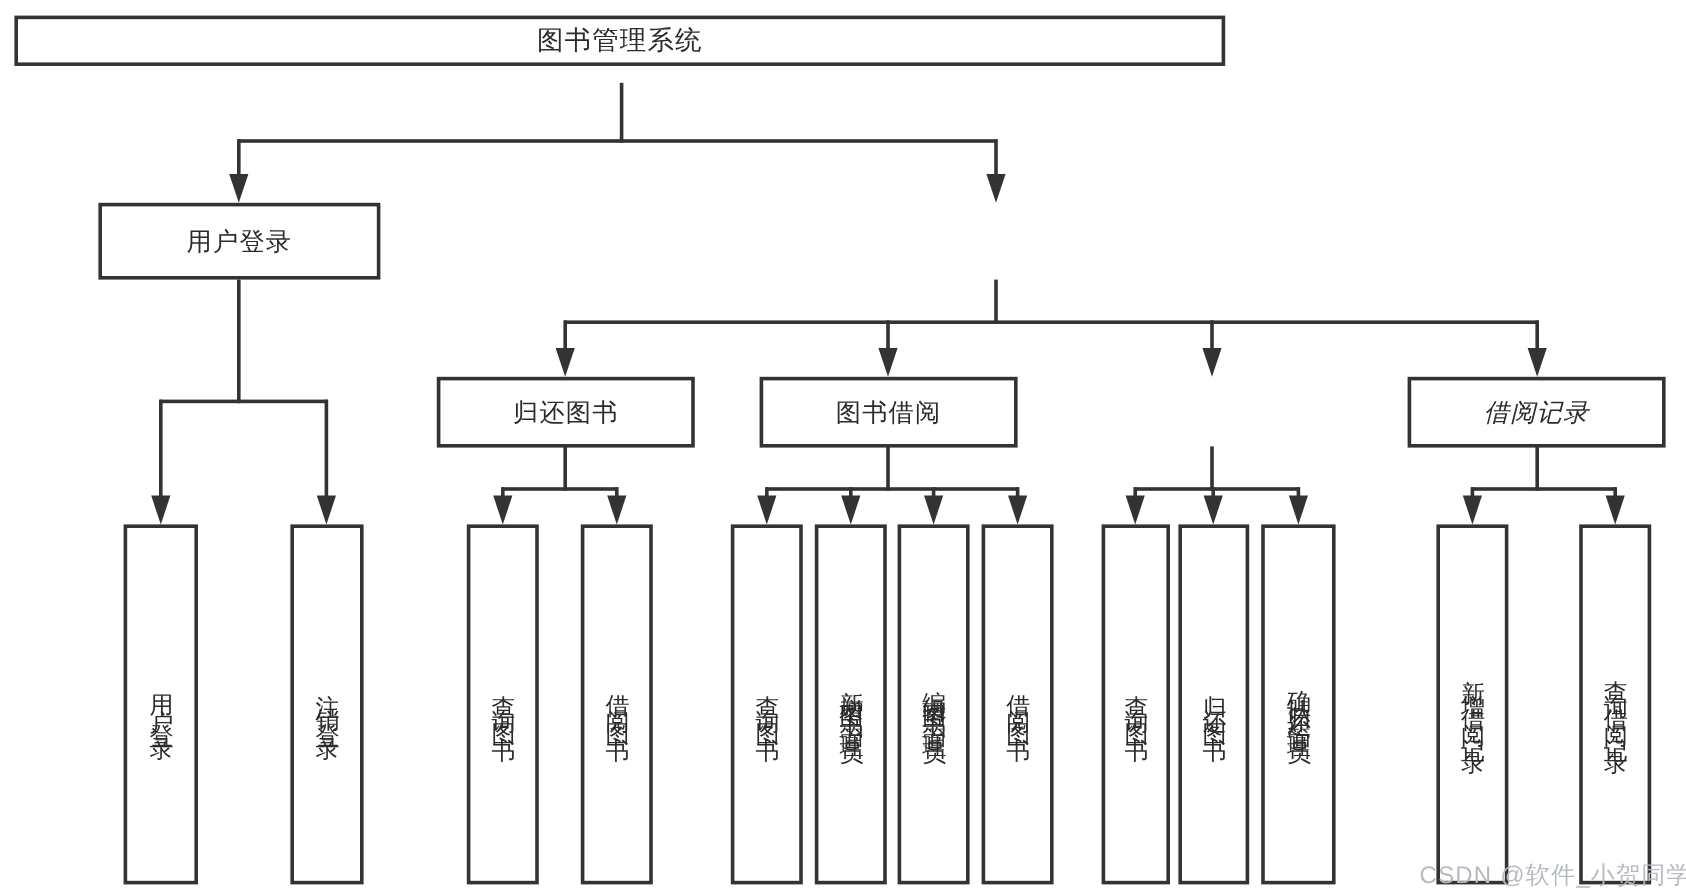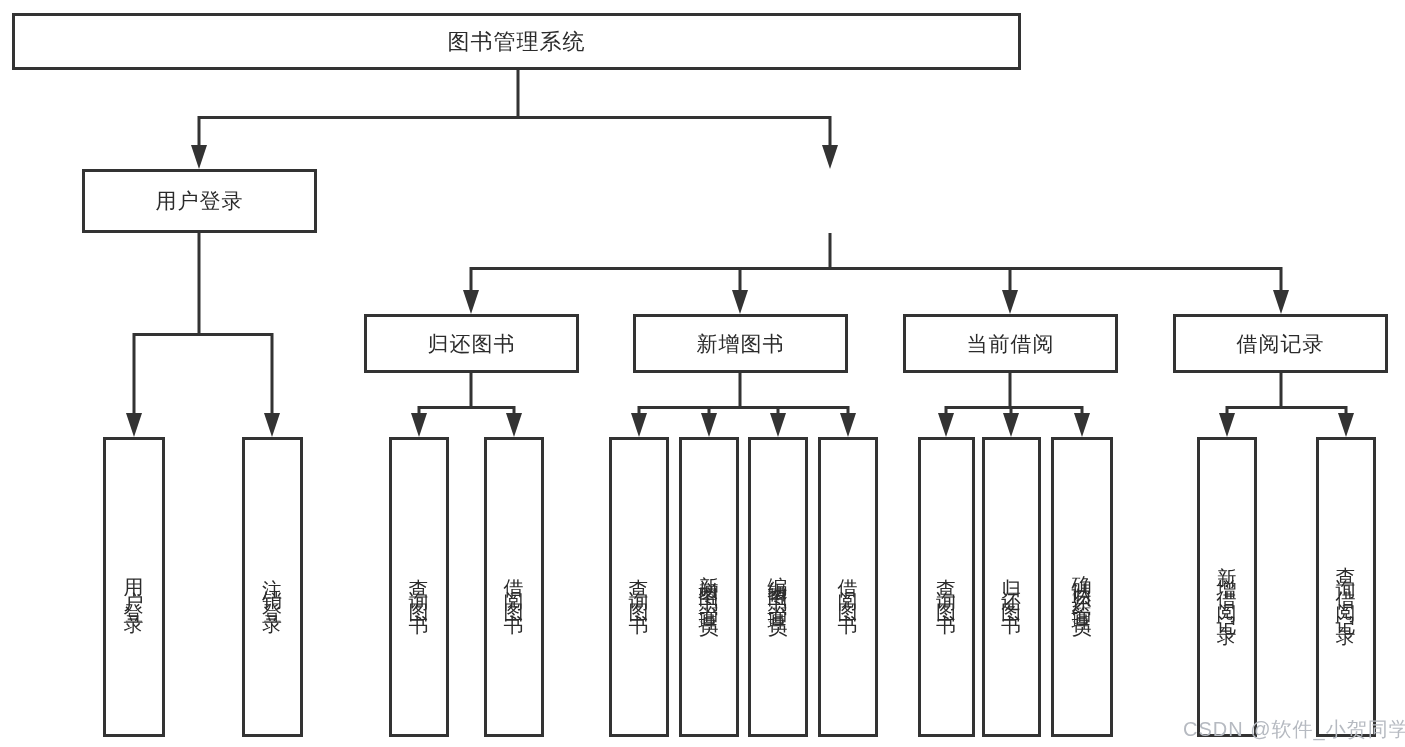--- a/index.html
+++ b/index.html
@@ -64,42 +64,39 @@
     color:var(--wm);
     z-index:20;
     white-space:nowrap;
   }
 </style>
 </head>
 <body>
 
 <div class="canvas">
 
-  <div class="node root" style="left:12px;top:13px;width:1009px;height:57px;font-family:Liberation Mono, monospace;">
+  <div class="node root" style="left:12px;top:13px;width:1009px;height:42px;font-family:Liberation Mono, monospace;">
     <span>图书管理系统</span>
   </div>
 
   <div class="node" style="left:82px;top:169px;width:235px;height:64px;">
     <span>用户登录</span>
   </div>
 
 
   <div class="node" style="left:364px;top:314px;width:215px;height:59px;">
     <span>归还图书</span>
   </div>
 
   <div class="node" style="left:633px;top:314px;width:215px;height:59px;">
-    <span>新增图书</span>
-  </div>
-
-  <div class="node" style="left:903px;top:314px;width:215px;height:59px;">
-    <span>当前借阅</span>
-  </div>
-
-  <div class="node" style="left:1173px;top:314px;width:215px;height:59px;">
+    <span>图书借阅</span>
+  </div>
+
+
+  <div class="node" style="left:1173px;top:314px;width:215px;height:59px;font-style:italic;">
     <span>借阅记录</span>
   </div>
 
   <div class="leaf" style="left:103px;width:62px;">
     <span class="vtext sp-wide">用户登录</span>
   </div>
   <div class="leaf" style="left:242px;width:61px;">
     <span class="vtext sp-wide">注销登录</span>
   </div>
 

